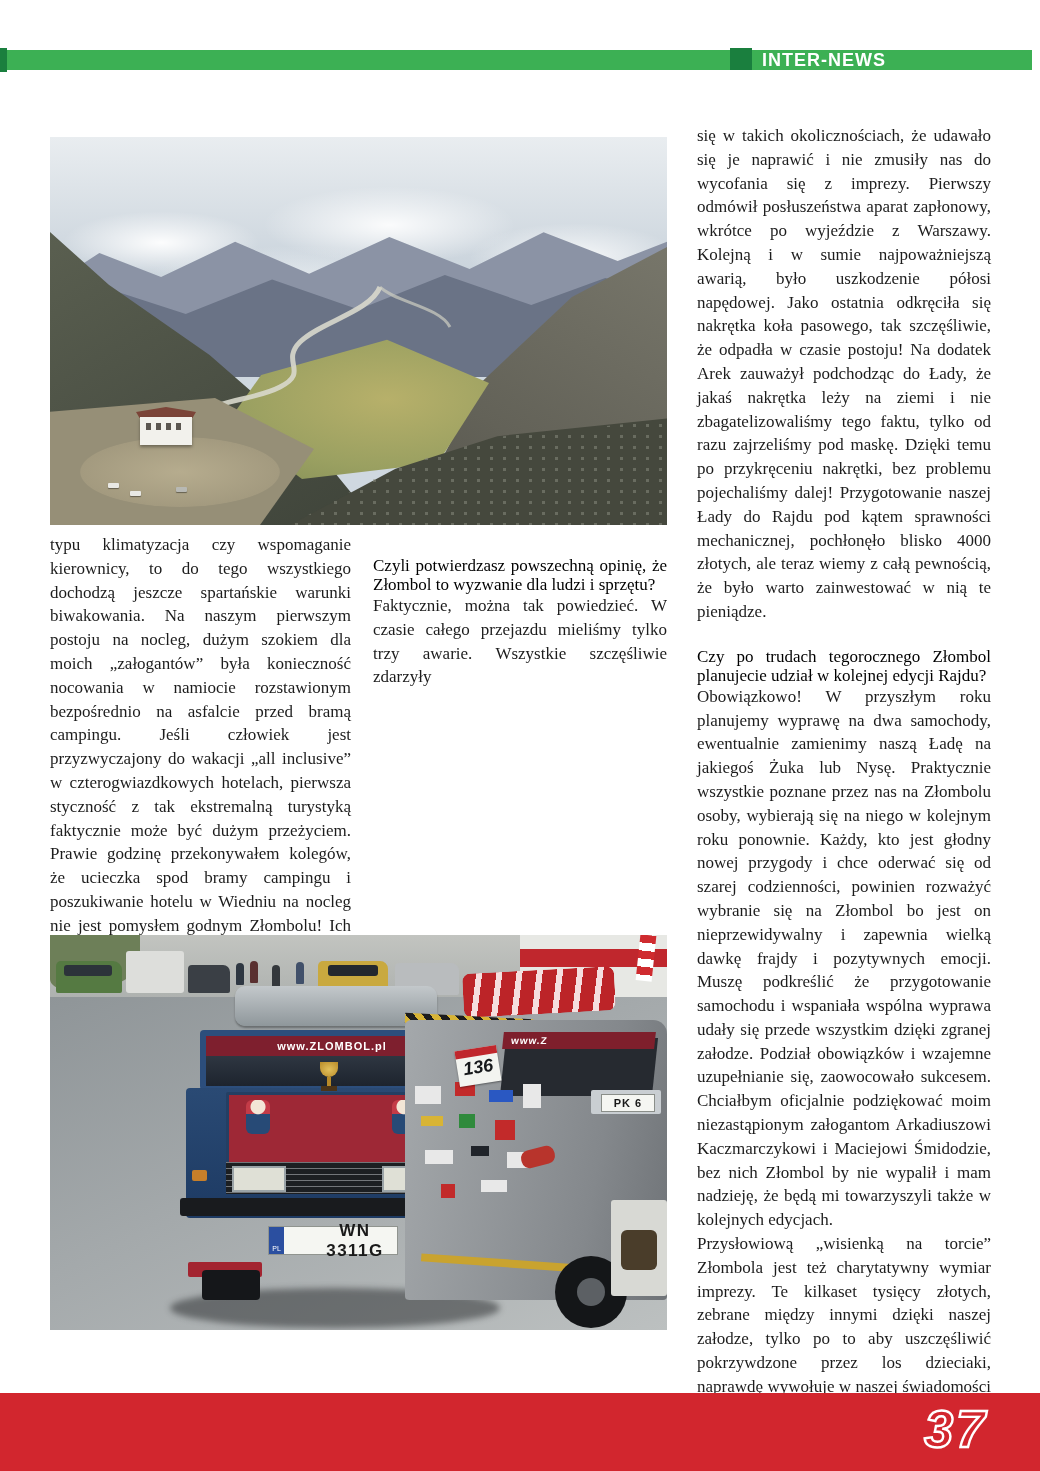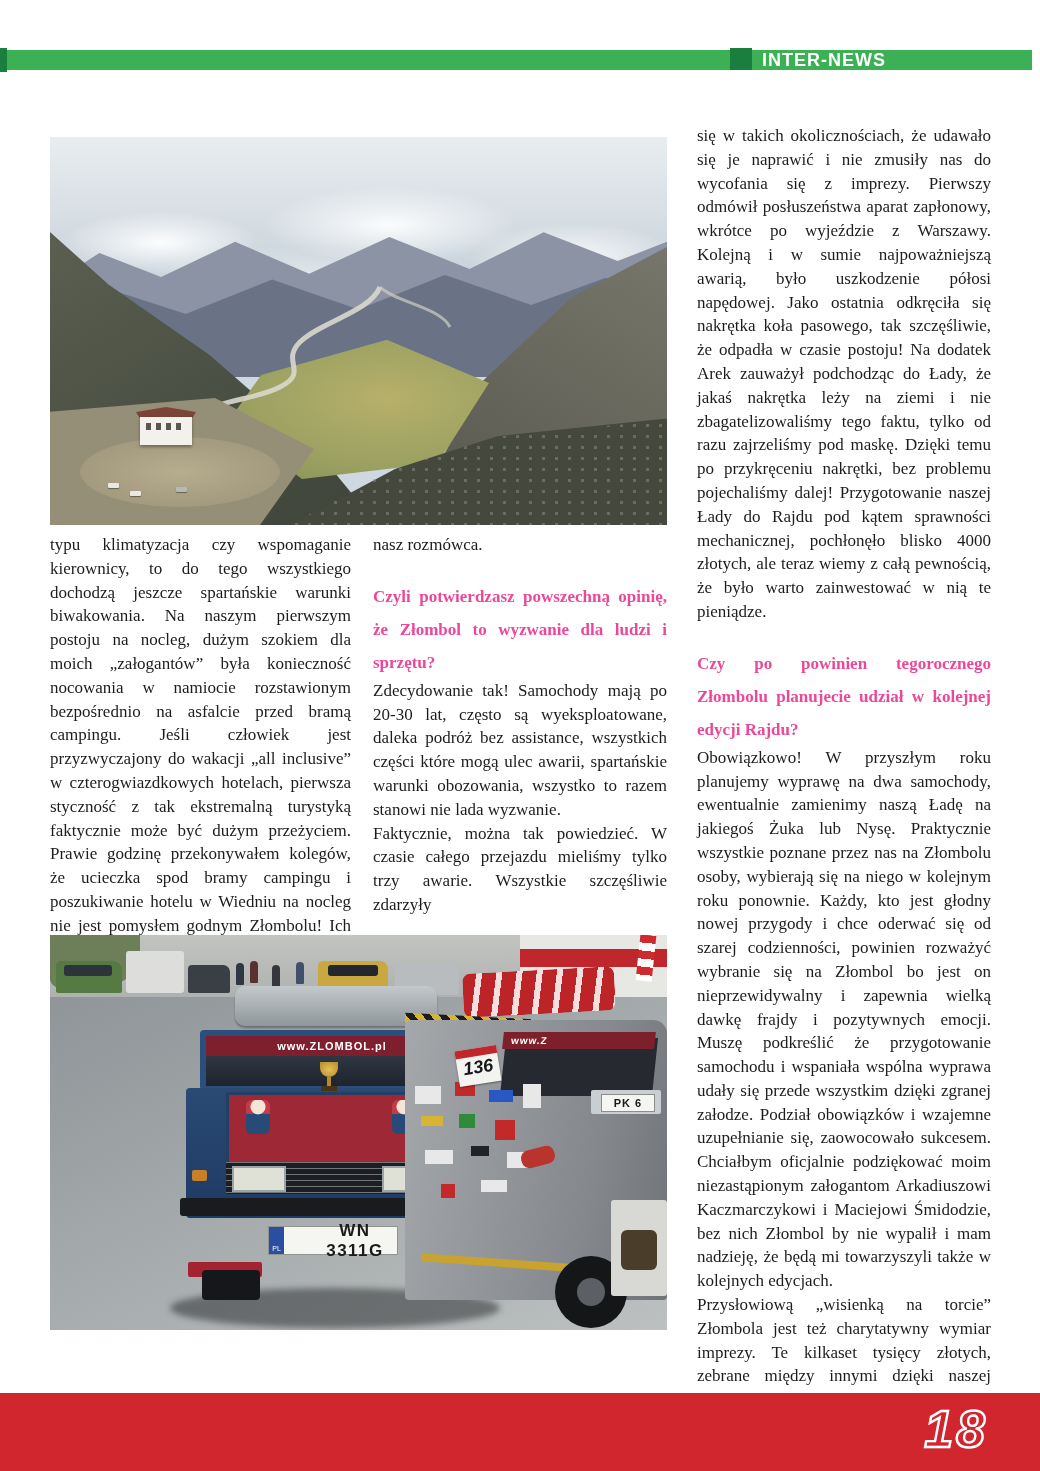--- a/index.html
+++ b/index.html
@@ -22,21 +22,21 @@
   
   .band-red{position:absolute;left:0;top:1393px;width:1040px;height:78px;background:#d2262e;}
   .page-number{position:absolute;right:52px;top:1399px;font-family:"Liberation Sans", sans-serif;
                font-style:italic;font-weight:700;font-size:52px;letter-spacing:3px;
                color:rgba(210,38,46,0);-webkit-text-stroke:2.4px #ffffff;}
 
   
   .col{position:absolute;text-align:justify;color:#1c1c1c;font-size:17px;line-height:23.8px;
        hyphens:auto;-webkit-hyphens:auto;}
   .col p{margin:0;}
-  .col h3{margin:23px 0 0 0;font-size:17px;line-height:33px;font-weight:700;color:#ec4899;}
+  .col h3{margin:23px 0 0 0;font-size:17px;line-height:19px;font-weight:400;color:#000000;}
   .col1{left:50px;top:533px;width:301px;}
   .col2{left:373px;top:533px;width:294px;}
   .col3{left:697px;top:124px;width:294px;}
 
   
   .photo{position:absolute;overflow:hidden;}
   .photo *{position:absolute;}
   .photo-top{left:50px;top:137px;width:617px;height:388px;background:#cfd8e0;}
   .photo-bottom{left:50px;top:935px;width:617px;height:395px;background:#a8adaf;}
 
@@ -204,29 +204,27 @@
     <div class="p1-car" style="left:126px;top:350px;background:#b8b9b4;"></div>
     <div class="p1-rocks"></div>
     <div class="p1-speckle"></div>
   </div>
 
   <div class="col col1">
     <p>typu klimatyzacja czy wspomaganie kierownicy, to do tego wszystkiego dochodzą jeszcze spartańskie warunki biwakowania. Na naszym pierwszym postoju na nocleg, dużym szokiem dla moich „załogantów” była konieczność nocowania w namiocie rozstawionym bezpośrednio na asfalcie przed bramą campingu. Jeśli człowiek jest przyzwyczajony do wakacji „all inclusive” w czterogwiazdkowych hotelach, pierwsza styczność z tak ekstremalną turystyką faktycznie może być dużym przeżyciem. Prawie godzinę przekonywałem kolegów, że ucieczka spod bramy campingu i poszukiwanie hotelu w Wiedniu na nocleg nie jest pomysłem godnym Złombolu! Ich wątpliwości pomogła mi rozwiać dopiero odpowiednia ilość „płynów rozweselających” – śmieje się</p>
   </div>
 
   <div class="col col2">
-    <p>nasz rozmówca.</p>
     <h3>Czyli potwierdzasz powszechną opinię, że Złombol to wyzwanie dla ludzi i sprzętu?</h3>
-    <p>Zdecydowanie tak! Samochody mają po 20-30 lat, często są wyeksploatowane, daleka podróż bez assistance, wszystkich części które mogą ulec awarii, spartańskie warunki obozowania, wszystko to razem stanowi nie lada wyzwanie.</p>
     <p>Faktycznie, można tak powiedzieć. W czasie całego przejazdu mieliśmy tylko trzy awarie. Wszystkie szczęśliwie zdarzyły</p>
   </div>
 
   <div class="col col3">
     <p>się w takich okolicznościach, że udawało się je naprawić i nie zmusiły nas do wycofania się z imprezy. Pierwszy odmówił posłuszeństwa aparat zapłonowy, wkrótce po wyjeździe z Warszawy. Kolejną i w sumie najpoważniejszą awarią, było uszkodzenie półosi napędowej. Jako ostatnia odkręciła się nakrętka koła pasowego, tak szczęśliwie, że odpadła w czasie postoju! Na dodatek Arek zauważył podchodząc do Łady, że jakaś nakrętka leży na ziemi i nie zbagatelizowaliśmy tego faktu, tylko od razu zajrzeliśmy pod maskę. Dzięki temu po przykręceniu nakrętki, bez problemu pojechaliśmy dalej! Przygotowanie naszej Łady do Rajdu pod kątem sprawności mechanicznej, pochłonęło blisko 4000 złotych, ale teraz wiemy z całą pewnością, że było warto zainwestować w nią te pieniądze.</p>
-    <h3>Czy po powinien tegorocznego Złombolu planujecie udział w kolejnej edycji Rajdu?</h3>
+    <h3>Czy po trudach tegorocznego Złombol planujecie udział w kolejnej edycji Rajdu?</h3>
     <p>Obowiązkowo! W przyszłym roku planujemy wyprawę na dwa samochody, ewentualnie zamienimy naszą Ładę na jakiegoś Żuka lub Nysę. Praktycznie wszystkie poznane przez nas na Złombolu osoby, wybierają się na niego w kolejnym roku ponownie. Każdy, kto jest głodny nowej przygody i chce oderwać się od szarej codzienności, powinien rozważyć wybranie się na Złombol bo jest on nieprzewidywalny i zapewnia wielką dawkę frajdy i pozytywnych emocji. Muszę podkreślić że przygotowanie samochodu i wspaniała wspólna wyprawa udały się przede wszystkim dzięki zgranej załodze. Podział obowiązków i wzajemne uzupełnianie się, zaowocowało sukcesem. Chciałbym oficjalnie podziękować moim niezastąpionym załogantom Arkadiuszowi Kaczmarczykowi i Maciejowi Śmidodzie, bez nich Złombol by nie wypalił i mam nadzieję, że będą mi towarzyszyli także w kolejnych edycjach.</p>
     <p>Przysłowiową „wisienką na torcie” Złombola jest też charytatywny wymiar imprezy. Te kilkaset tysięcy złotych, zebrane między innymi dzięki naszej załodze, tylko po to aby uszczęśliwić pokrzywdzone przez los dzieciaki, naprawdę wywołuje w naszej świadomości bardzo pozytywne odczucia!</p>
 
   </div>
 
   <div class="photo photo-bottom">
     <div class="p2-backdrop"></div>
     <div class="p2-hill"></div>
     <div class="p2-car-green">
         <i></i>
@@ -299,15 +297,15 @@
       <div class="volvo-wheel">
           <i></i>
         </div>
       <div class="volvo-door">
           <i></i>
         </div>
     </div>
   </div>
 
   <div class="band-red"></div>
-  <span class="page-number">18</span>
+  <span class="page-number">37</span>
 
 </div>
 
 </body></html>

